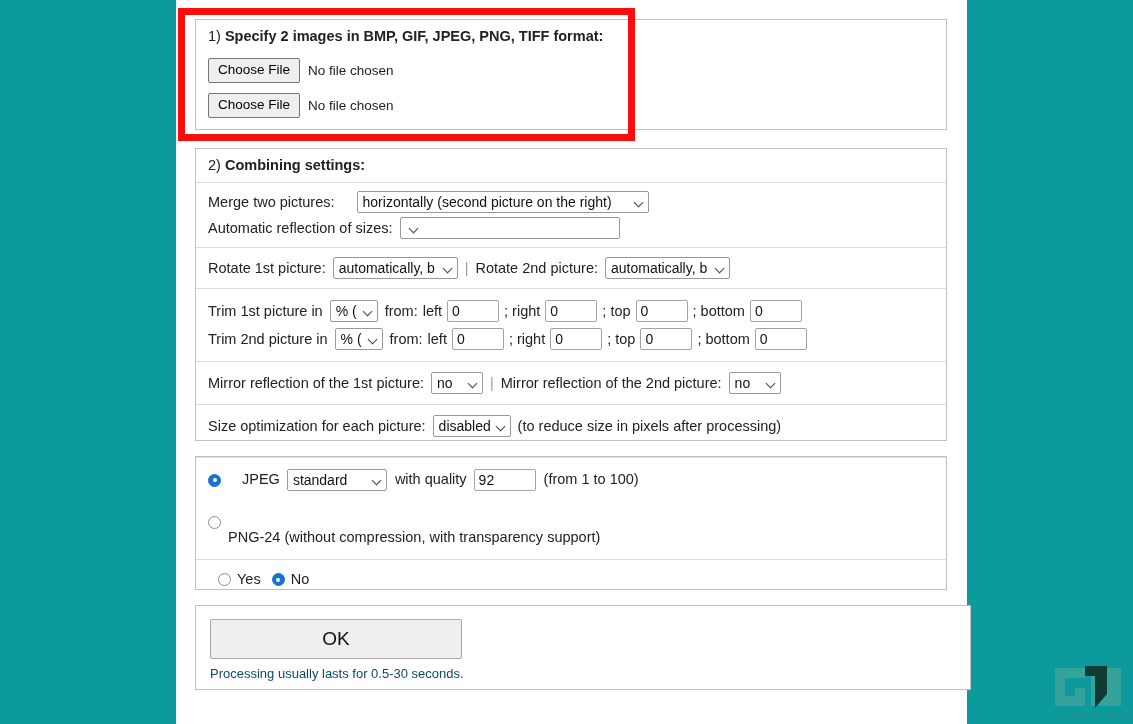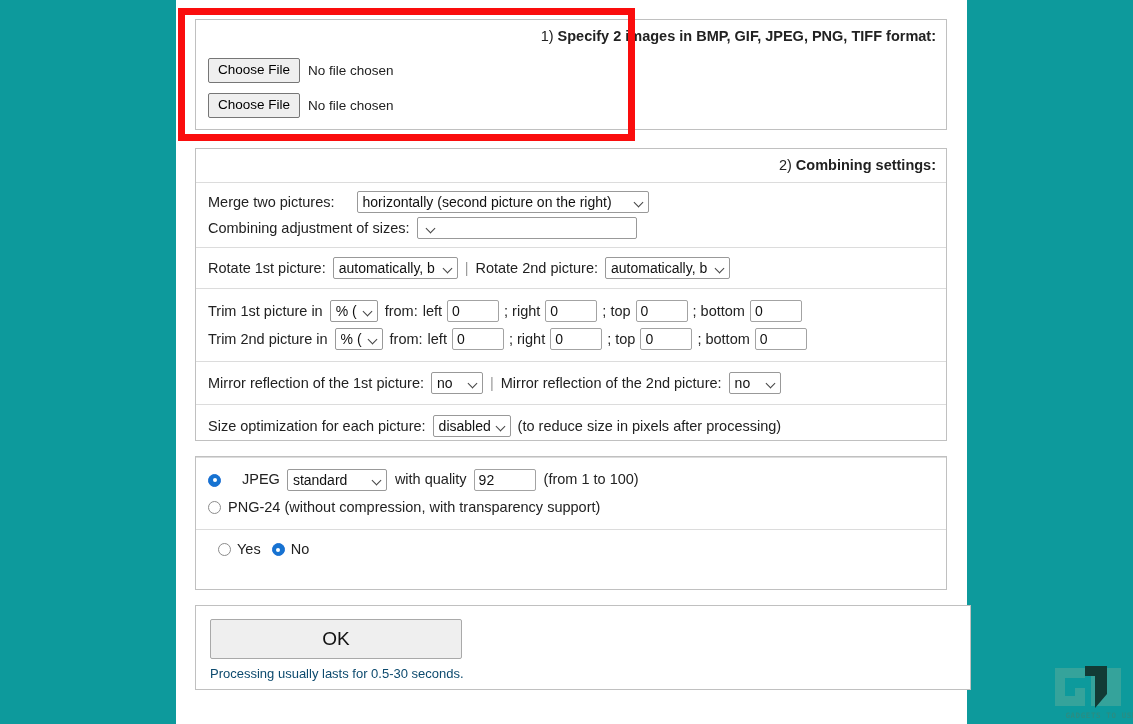--- a/index.html
+++ b/index.html
@@ -24,21 +24,20 @@
   .fieldset {
     position: absolute;
     border: 1px solid #c0c0c0;
     background: #ffffff;
   }
   .legend-row {
     padding: 8px 10px 8px 12px;
     font-size: 14.5px;
     color: #222;
     line-height: 1.2;
-    text-align: right;
   }
   .legend-row b { font-weight: bold; }
   .hr {
     height: 1px;
     background: #dcdcdc;
     margin: 0;
   }
   .row {
     padding: 7px 12px;
     font-size: 14.5px;
@@ -229,21 +228,21 @@
 
       <div class="row stacked">
         <div class="subrow">
           <span class="lbl">Merge two pictures:</span>
           <span class="sel" style="width:292px; margin-left:22px;">
             <span class="sel-txt">horizontally (second picture on the right)</span>
             <span class="caret"></span>
           </span>
         </div>
         <div class="subrow">
-          <span class="lbl">Combining adjustment of sizes:</span>
+          <span class="lbl">Automatic reflection of sizes:</span>
           <span class="sel" style="width:220px; margin-left:7px;">
             <span class="caret"></span>
           </span>
         </div>
       </div>
 
       <div class="hr"></div>
 
       <div class="row" style="padding-top:9px; padding-bottom:9px;">
         <span class="lbl">Rotate 1st picture:</span>
@@ -334,21 +333,21 @@
           <span class="sel" style="width:100px; margin-left:7px;">
             <span class="sel-txt">standard</span>
             <span class="caret"></span>
           </span>
           <span class="lbl" style="margin-left:8px;">with quality</span>
           <input class="txt" style="width: 62px; margin-left: 7px;" value="92">
           <span class="lbl" style="margin-left:8px;">(from 1 to 100)</span>
         </div>
         <div class="subrow" style="padding:3px 0;">
           <span class="radio"></span>
-          <span class="lbl" style="margin-left:7px;">PNG-24 (without compression, with transparency support)</span>
+          <span class="lbl" style="margin-left:7px;margin-top:30px;">PNG-24 (without compression, with transparency support)</span>
         </div>
       </div>
 
       <div class="hr"></div>
 
       <div class="row" style="padding-top:9px; padding-bottom:9px;">
         <span class="radio" style="margin-left:10px;"></span>
         <span class="lbl" style="margin-left:6px;">Yes</span>
         <span class="radio checked" style="margin-left:11px;"></span>
         <span class="lbl" style="margin-left:6px;">No</span>

